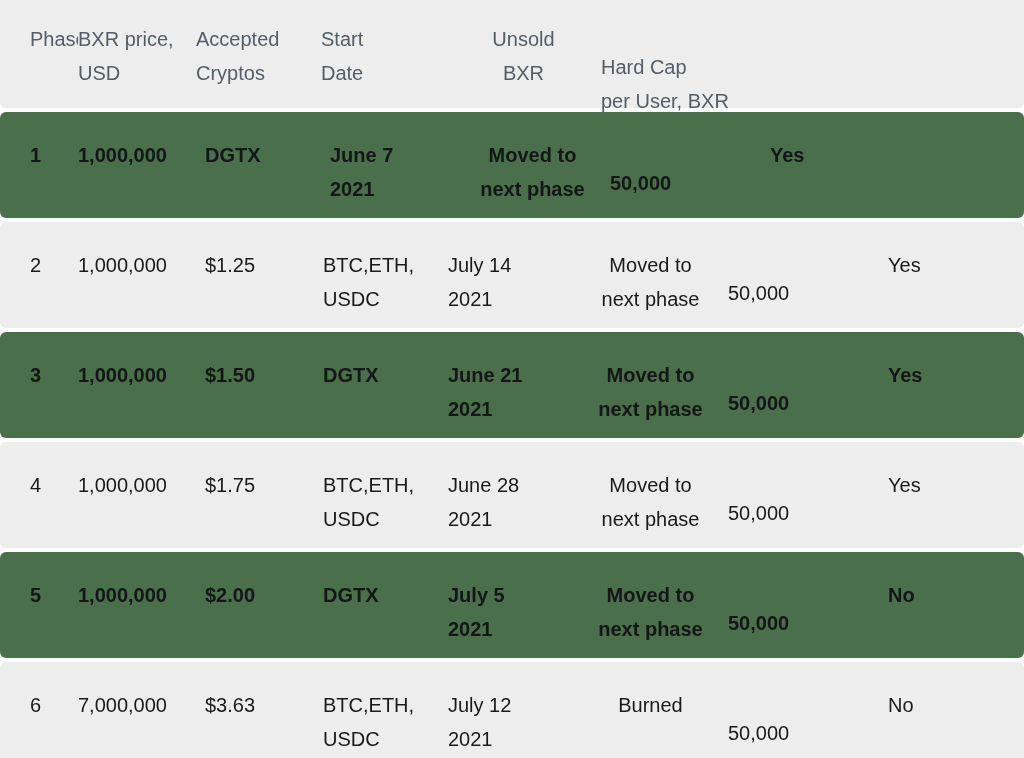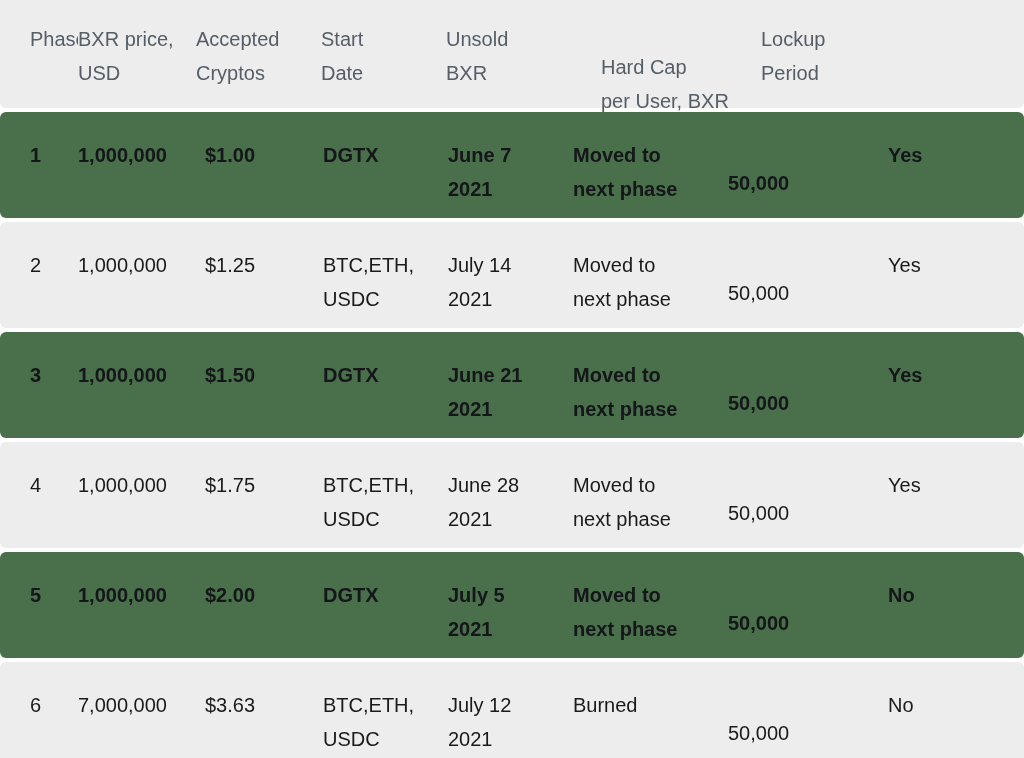--- a/index.html
+++ b/index.html
@@ -74,21 +74,21 @@
     white-space: pre-line;
     overflow: hidden;
   }
 
   
   .c0 { width: 78px;  padding-left: 30px; }
   .c1 { width: 127px; padding-left: 0px; }
   .c2 { width: 118px; padding-left: 0px; }
   .c3 { width: 125px; padding-left: 0px; }
   .c4 { width: 125px; padding-left: 0px; }
-  .c5 { width: 155px; padding-left: 0px; }
+  .c5 { width: 155px; padding-left: 0px; text-align: center; }
   .c6 { width: 160px; padding-left: 0px; margin-top: 28px; }
   .c7 { width: 130px; padding-left: 0px; }
 
   .row.header .c0 { padding-left: 30px; }
 </style>
 </head>
 <body>
 
 <div class="table-wrap">
 
@@ -97,30 +97,27 @@
     <div class="cell c2">BXR price,
 USD</div>
     <div class="cell c3">Accepted
 Cryptos</div>
     <div class="cell c4">Start
 Date</div>
     <div class="cell c5">Unsold
 BXR</div>
     <div class="cell c6">Hard Cap
 per User, BXR</div>
-    <div class="cell c7">Lockup
-Period</div>
   </div>
 
   <div class="gap"></div>
 
   <div class="row green">
     <div class="cell c0">1</div>
     <div class="cell c1">1,000,000</div>
-    <div class="cell c2">$1.00</div>
     <div class="cell c3">DGTX</div>
     <div class="cell c4">June 7
 2021</div>
     <div class="cell c5">Moved to
 next phase</div>
     <div class="cell c6">50,000</div>
     <div class="cell c7">Yes</div>
   </div>
 
   <div class="gap"></div>

